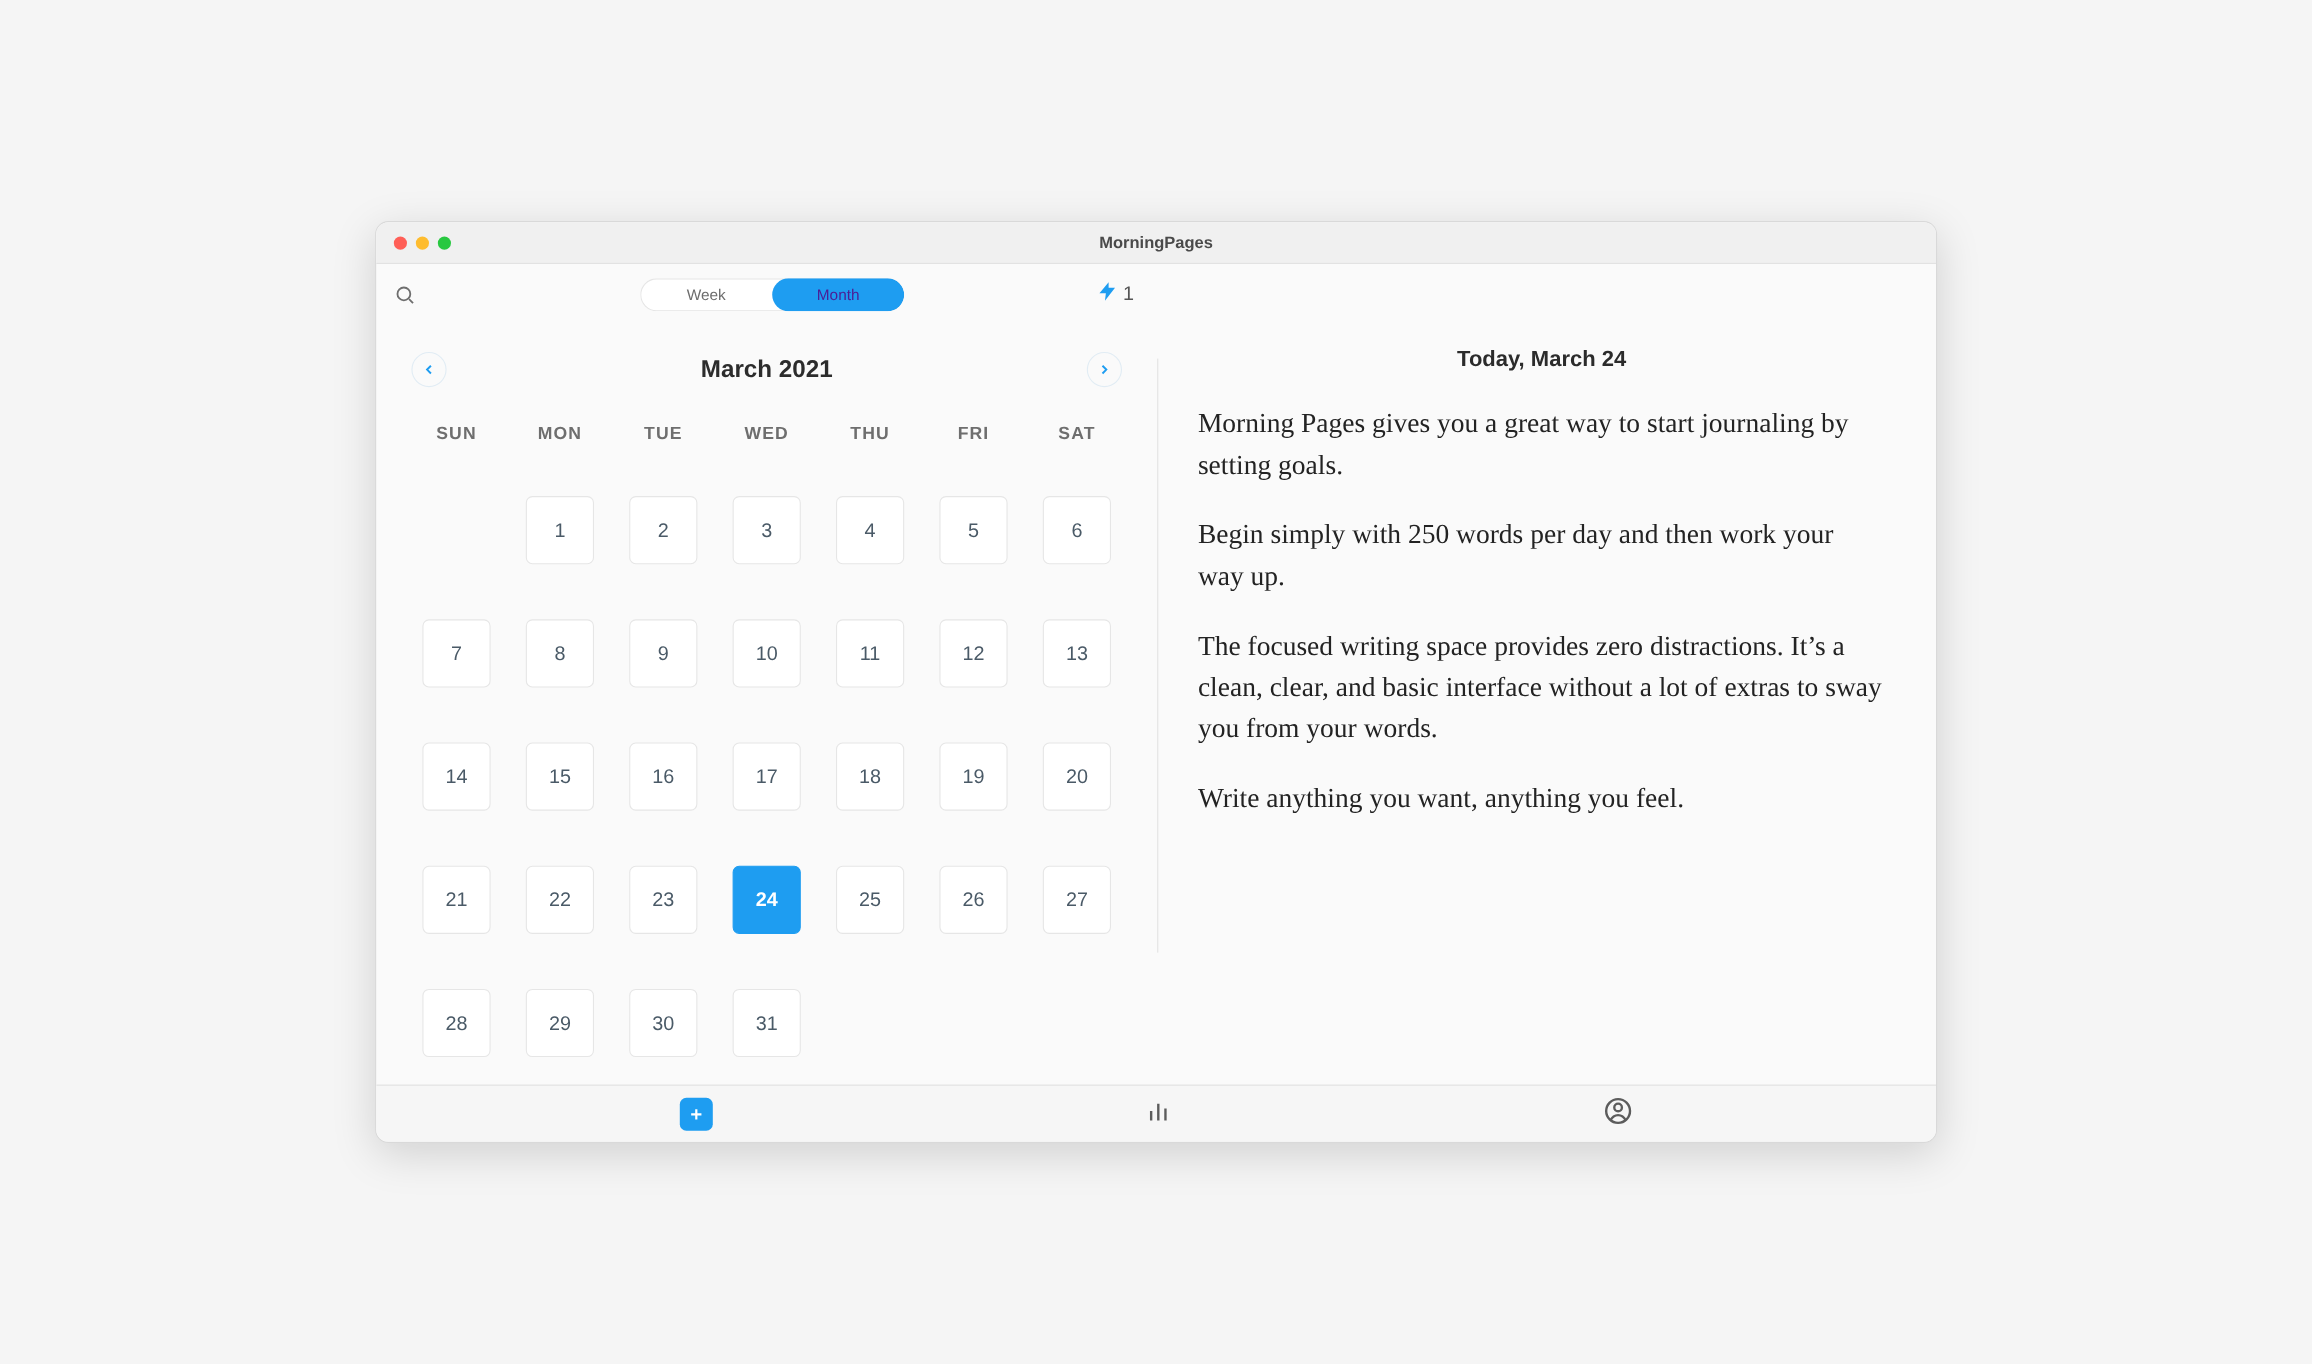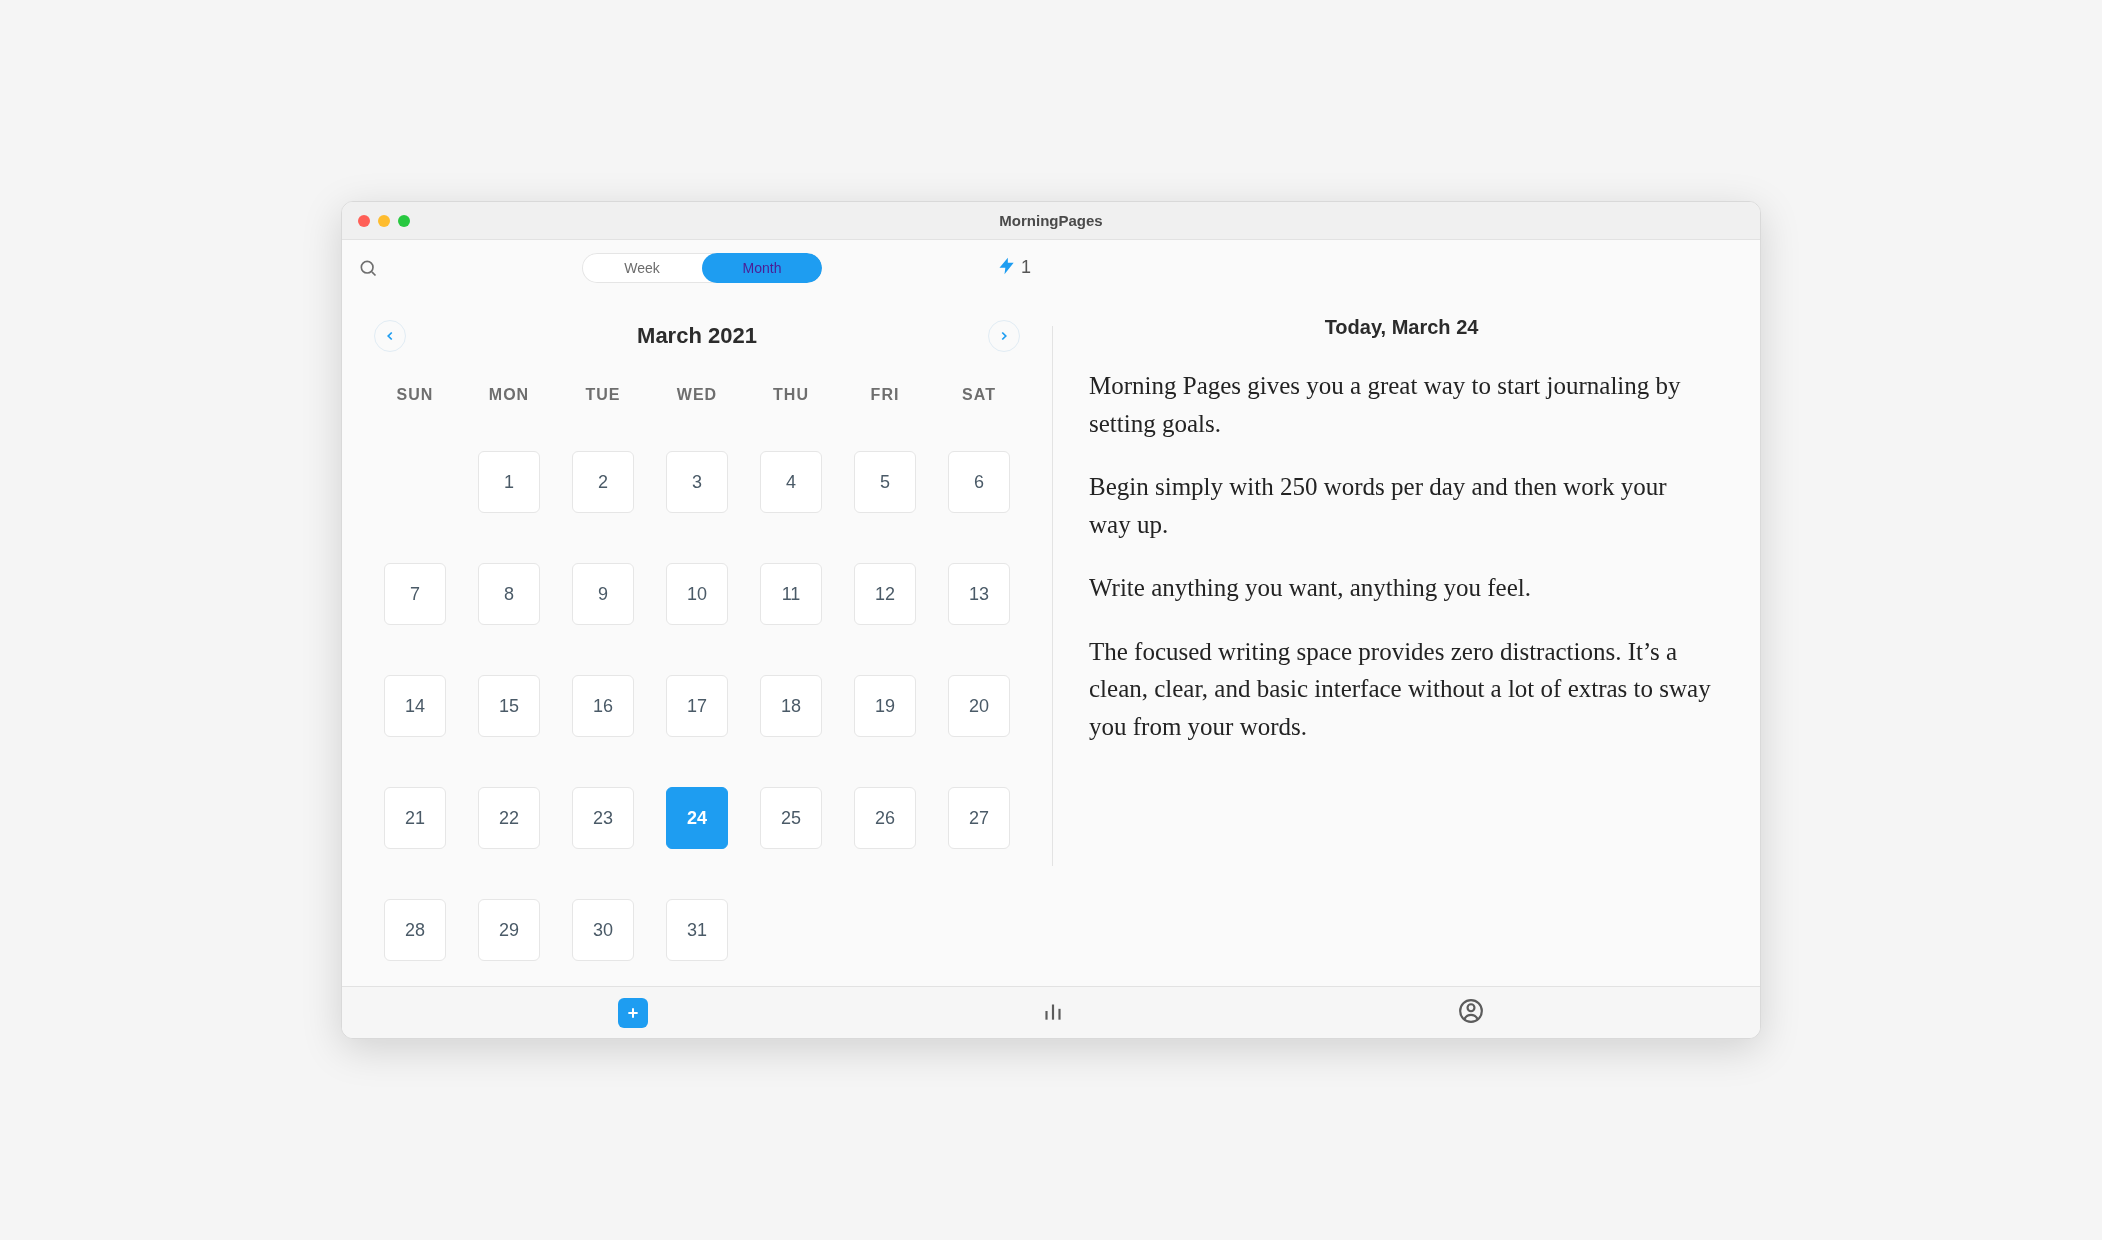--- a/index.html
+++ b/index.html
@@ -384,22 +384,22 @@
         </div>
     </div>
 
     <div class="divider"></div>
 
     <div class="right-pane">
       <div class="entry-title">Today, March 24</div>
       <div class="entry-body" id="entry-body">
           <p>Morning Pages gives you a great way to start journaling by setting goals.</p>
           <p>Begin simply with 250 words per day and then work your way up.</p>
+          <p>The focused writing space provides zero distractions. It’s a clean, clear, and basic interface without a lot of extras to sway you from your words.</p>
           <p>Write anything you want, anything you feel.</p>
-          <p>The focused writing space provides zero distractions. It’s a clean, clear, and basic interface without a lot of extras to sway you from your words.</p>
         </div>
     </div>
 
   </div>
 
   <div class="bottombar">
     <div class="bb-btn">
       <div class="add-btn">
         <svg viewBox="0 0 24 24" fill="none" stroke="currentColor" stroke-width="3">
             <line x1="12" y1="5" x2="12" y2="19"></line>

